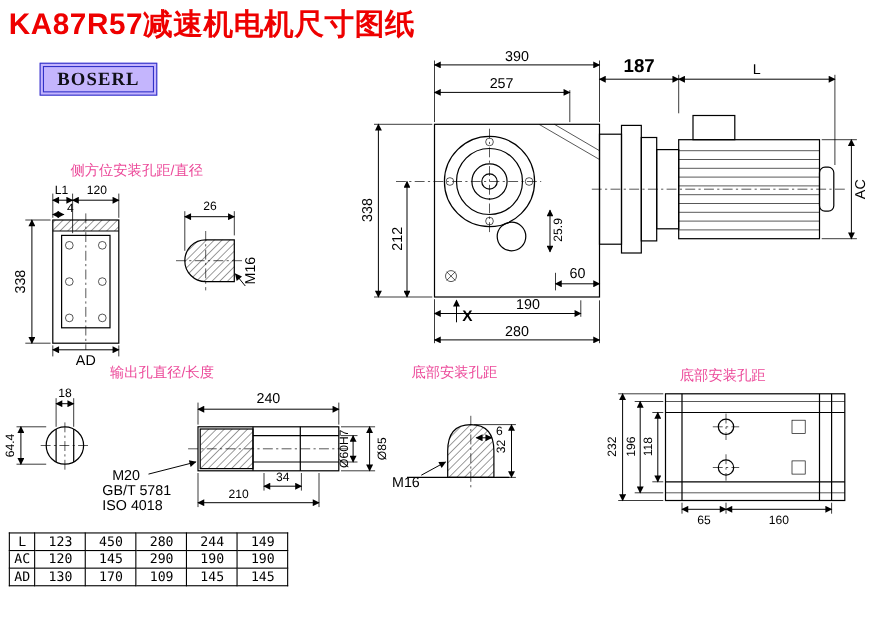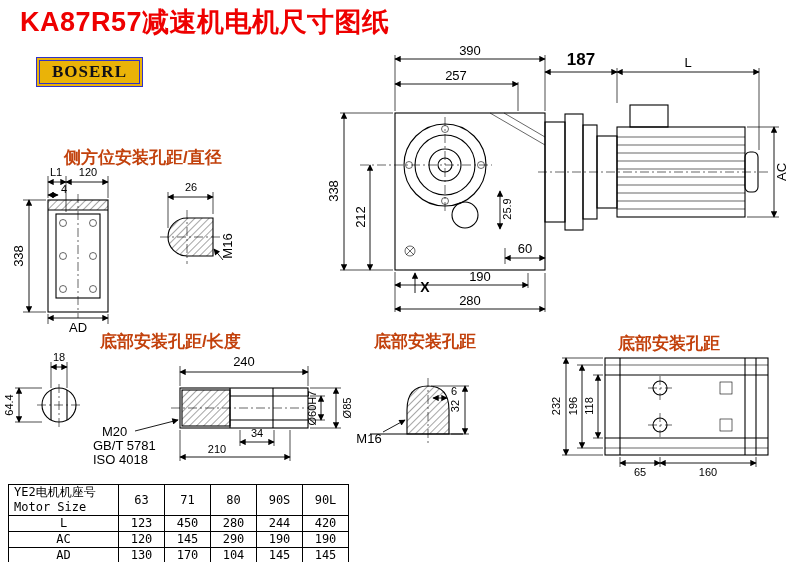--- a/index.html
+++ b/index.html
@@ -12,26 +12,26 @@
   .cl   { fill:none; stroke:#000; stroke-width:0.6; stroke-dasharray:9 3 2 3; }
   .ext  { stroke:#000; stroke-width:0.7; }
   .dim  { stroke:#000; stroke-width:0.9; fill:none; }
   .hfill { fill:url(#hatch); stroke:#000; stroke-width:1.1; }
   .hstrip { fill:url(#hatch); stroke:none; }
   text.dt { font-family:"Liberation Sans","DejaVu Sans",sans-serif; font-size:13px; fill:#000; text-anchor:middle; }
   text.sm { font-size:11px; }
   text.big { font-size:17px; font-weight:bold; }
   text.bx { font-size:14px; font-weight:bold; }
   text.left { text-anchor:start; }
-  #title { position:absolute; left:20px; top:4px; font-size:27px; font-weight:bold; color:#ee0000; letter-spacing:0.5px; }
-  #brand { position:absolute; left:36px; top:57px; border:1px solid #3232c8; padding:2px; background:#eab308; }
+  #title { position:absolute; left:8px; top:4px; font-size:27px; font-weight:bold; color:#ee0000; letter-spacing:0.5px; }
+  #brand { position:absolute; left:36px; top:57px; border:1px solid #3232c8; padding:2px; background:#c4b5fd; }
   #brand .inner { border:1px solid #3232c8; padding:1px 12px;
                   font-family:"Liberation Serif","DejaVu Serif",serif; font-weight:bold;
                   font-size:17px; color:#101018; letter-spacing:1px; }
-  .seclabel { position:absolute; color:#c2410c; font-size:17px; font-weight:bold; white-space:nowrap; }
+  .seclabel { position:absolute; color:#ec4899; font-size:13px; font-weight:normal; white-space:nowrap; }
   #spec { position:absolute; left:8px; top:484px; border-collapse:collapse; background:#fff; }
   #spec th, #spec td { border:1px solid #000; font-family:"DejaVu Sans Mono","DejaVu Sans",monospace;
                        font-size:12px; font-weight:normal; text-align:center; padding:0 4px; line-height:1.25; }
   #spec th.rowhead { width:110px; text-align:left; padding-left:5px; }
   #spec td { width:46px; height:16px; }
 </style>
 </head>
 <body>
 
 <svg width="0" height="0" class="abs" aria-hidden="true">
@@ -45,21 +45,21 @@
   </defs>
 </svg>
 
 <div id="title">KA87R57减速机电机尺寸图纸</div>
 
 <div id="brand">
   <div class="inner">BOSERL</div>
 </div>
 
 <div class="seclabel" style="left:64px;top:146px">侧方位安装孔距/直径</div>
-<div class="seclabel" style="left:100px;top:330px">底部安装孔距/长度</div>
+<div class="seclabel" style="left:100px;top:330px">输出孔直径/长度</div>
 <div class="seclabel" style="left:374px;top:330px">底部安装孔距</div>
 <div class="seclabel" style="left:618px;top:332px">底部安装孔距</div>
 
 <svg class="abs" style="left:330px;top:45px" width="460" height="282" viewBox="0 0 460 282">
   <g>
     <rect class="ln" x="65" y="68" width="150" height="157"></rect>
     <circle class="ln" cx="115" cy="120" r="41"></circle>
     <circle class="ln" cx="115" cy="120" r="30"></circle>
     <circle class="ln" cx="115" cy="120" r="16"></circle>
     <circle class="ln" cx="115" cy="120" r="7"></circle>
@@ -302,49 +302,38 @@
   </g>
   <text class="dt sm" transform="rotate(-90 10 61)" x="10" y="61">232</text>
   <text class="dt sm" transform="rotate(-90 27 61)" x="27" y="61">196</text>
   <text class="dt sm" transform="rotate(-90 43 61)" x="43" y="61">118</text>
   <text class="dt sm" x="90" y="131">65</text>
   <text class="dt sm" x="158" y="131">160</text>
 </svg>
 
 <table id="spec">
   <tbody>
-      <tr>
-    <th class="rowhead">
-      <div>YE2电机机座号</div>
-      <div>Motor Size</div>
-    </th>
-    <td>63</td>
-    <td>71</td>
-    <td>80</td>
-    <td>90S</td>
-    <td>90L</td>
-  </tr>
   <tr>
     <th>L</th>
     <td>123</td>
     <td>450</td>
     <td>280</td>
     <td>244</td>
-    <td>420</td>
+    <td>149</td>
   </tr>
   <tr>
     <th>AC</th>
     <td>120</td>
     <td>145</td>
     <td>290</td>
     <td>190</td>
     <td>190</td>
   </tr>
   <tr>
     <th>AD</th>
     <td>130</td>
     <td>170</td>
-    <td>104</td>
+    <td>109</td>
     <td>145</td>
     <td>145</td>
   </tr>
 </tbody>
   </table>
 
 </body></html>

